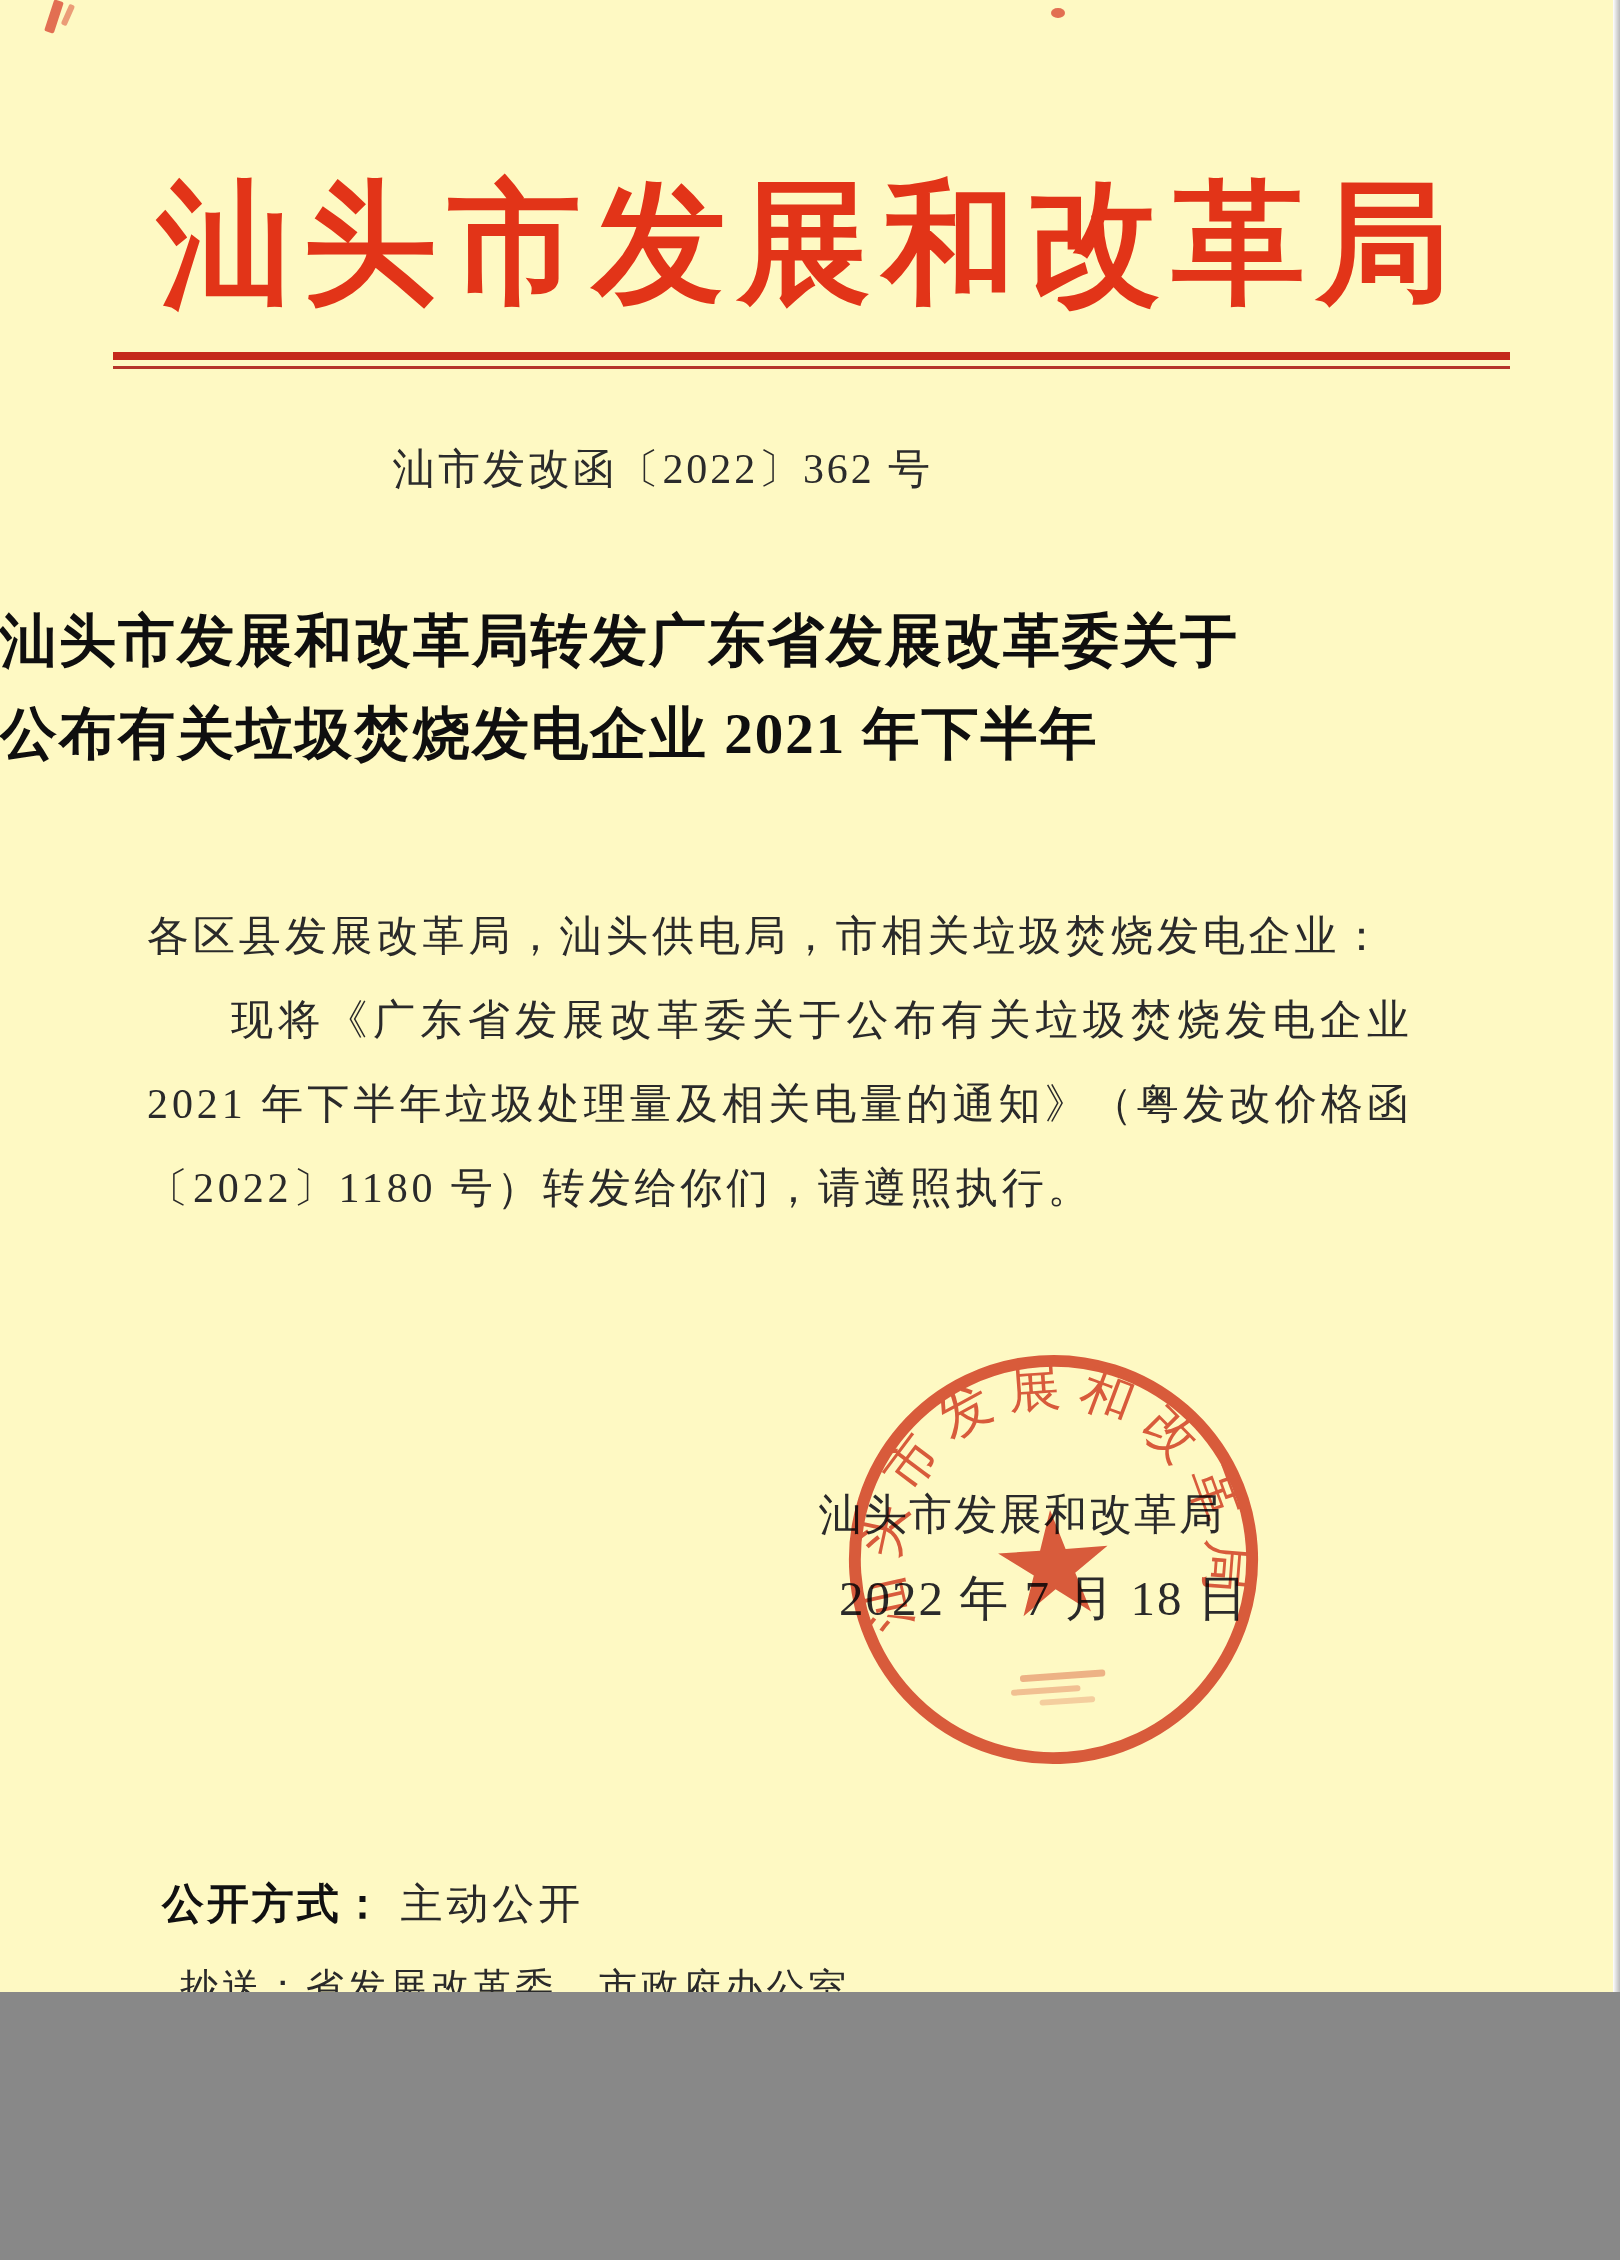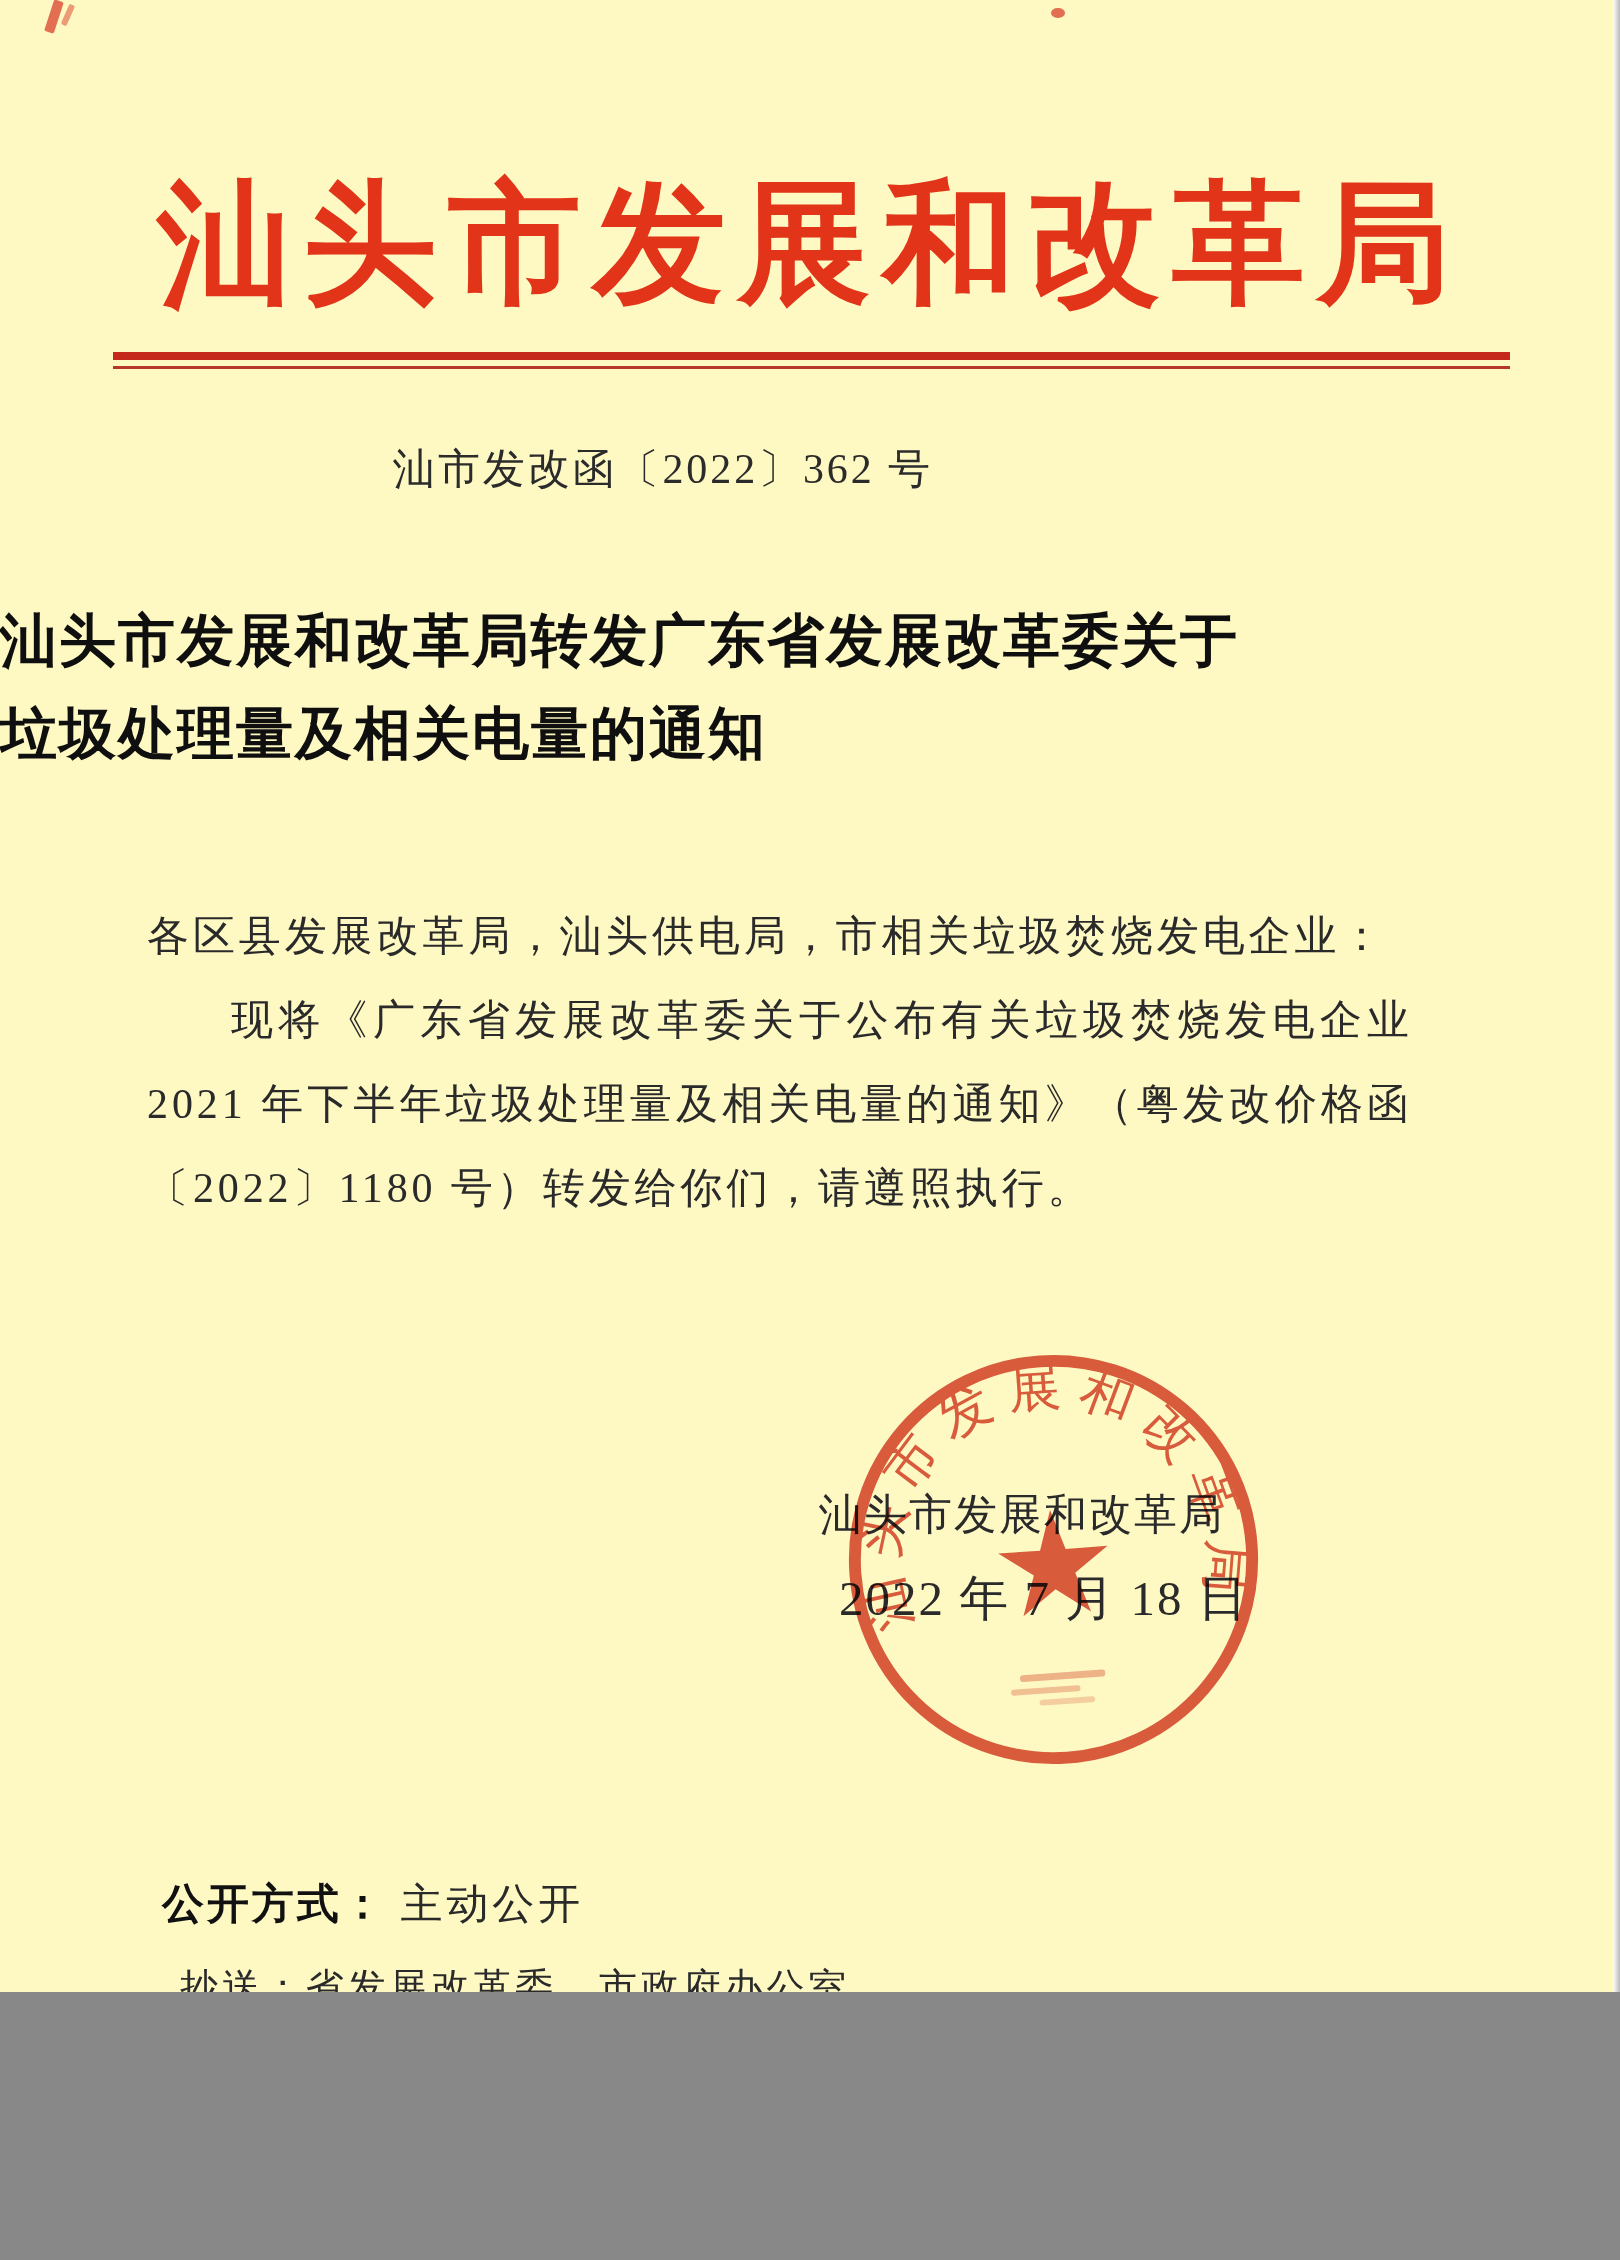--- a/index.html
+++ b/index.html
@@ -83,21 +83,21 @@
 
   <div class="masthead">汕头市发展和改革局</div>
 
   <div class="rule rule-thick"></div>
   <div class="rule rule-thin"></div>
 
   <div class="doc-number">汕市发改函〔2022〕362 号</div>
 
   <div class="doc-title">
     <div>汕头市发展和改革局转发广东省发展改革委关于</div>
-    <div>垃圾处理量及相关电量的通知</div>
+    <div>公布有关垃圾焚烧发电企业 2021 年下半年</div>
   </div>
 
   <div class="body-text">
     <p>各区县发展改革局，汕头供电局，市相关垃圾焚烧发电企业：</p>
     <p class="indent">现将《广东省发展改革委关于公布有关垃圾焚烧发电企业 2021 年下半年垃圾处理量及相关电量的通知》（粤发改价格函〔2022〕1180 号）转发给你们，请遵照执行。</p>
   </div>
 
   <div class="sig-agency">汕头市发展和改革局</div>
   <div class="sig-date">2022 年 7 月 18 日</div>
 

